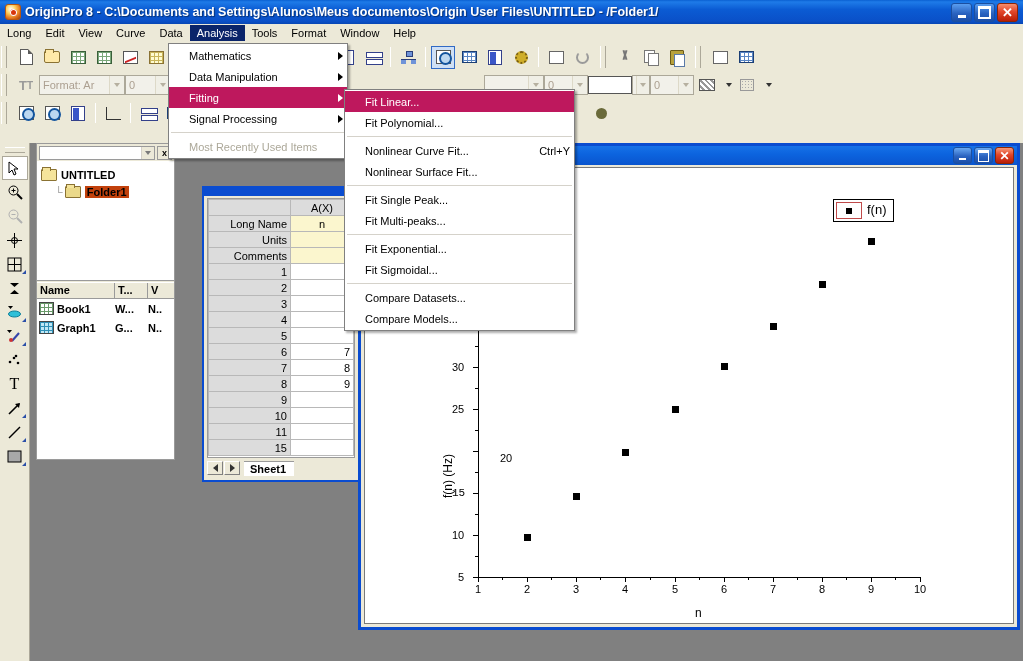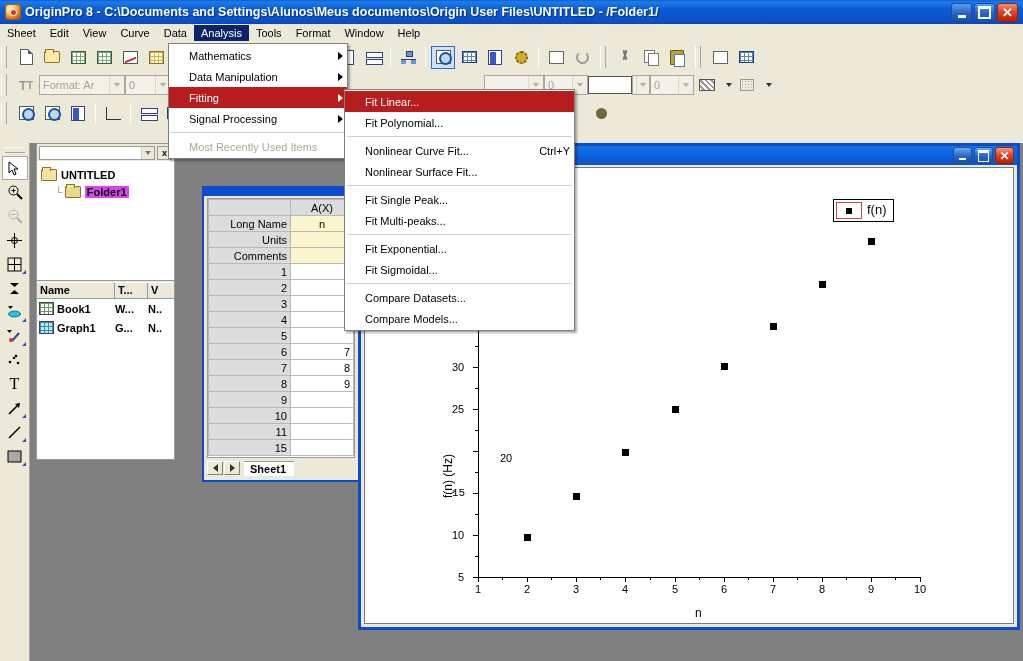--- a/index.html
+++ b/index.html
@@ -193,21 +193,21 @@
   .pexp-top .xbtn{ width:15px;height:14px;margin-left:2px;background:#ECE9D8;border:1px solid #9a9a9a;
     display:flex;align-items:center;justify-content:center;font-weight:bold;font-size:9px;}
   .tree { flex: 0 0 119px; padding: 5px 4px; background:#fff; overflow:hidden; }
   .tnode { display:flex; align-items:center; height:17px; font-size:11px; }
   .tnode.child { margin-left: 14px; }
   .tnode .fic { width:16px;height:12px;margin-right:4px;flex:none;
     background:#F5E49B;border:1px solid #8a7233;border-radius:1px;position:relative;}
   .tnode .fic::before{content:"";position:absolute;left:0;top:-3px;width:7px;height:3px;background:#F5E49B;border:1px solid #8a7233;border-bottom:none;}
   .tnode .fic.open{ background:#EBD98A; transform: skewX(0deg); }
   .tnode .lbl { font-weight:bold; }
-  .tnode.sel .lbl { background:#d946ef; padding:0 2px;}
+  .tnode.sel .lbl { background:#c2410c; padding:0 2px;}
   .splitter { height: 3px; background:#ECE9D8; border-top:1px solid #9a9a9a; border-bottom:1px solid #fff;}
   .lhead { display:flex; height:16px; background:#ECE9D8; font-weight:bold; font-size:11px;}
   .lhead div { border-right:1px solid #9a9a9a; border-bottom:1px solid #9a9a9a; padding:1px 3px; overflow:hidden;}
   .lrow { display:flex; height:19px; align-items:center; font-size:11px; font-weight:bold;}
   .lrow .c1{ width:78px; display:flex;align-items:center; padding-left:2px;}
   .lrow .c2{ width:33px;}
   .lrow .c3{ width:26px;}
   .licon{ width:15px;height:13px;margin-right:3px;flex:none;border:1px solid #444;}
   .licon.book{ background:#fff; background-image:linear-gradient(#6a9a6a 1px,transparent 1px),linear-gradient(90deg,#6a9a6a 1px,transparent 1px); background-size:4px 4px;}
   .licon.graph{ background:#bfe7f5; background-image:linear-gradient(#2f8fb5 1px,transparent 1px),linear-gradient(90deg,#2f8fb5 1px,transparent 1px); background-size:4px 4px;}
@@ -273,21 +273,21 @@
   .ytitle { position:absolute; font-size:12px; transform: rotate(-90deg); transform-origin: left top; white-space:nowrap;}
 
   
   .menu {
     position: absolute; background: #fff; border: 1px solid #808080;
     box-shadow: 2px 2px 2px rgba(0,0,0,.32);
     font-size: 11px; padding: 1px 0;
     z-index: 50;
   }
   .menu .row { display:flex; align-items:center; height:21px; padding: 0 4px 0 20px; white-space:nowrap; position:relative;}
-  .menu .row.sel { background:#b91c1c; color:#fff;text-align:right; }
+  .menu .row.sel { background:#be185d; color:#fff;text-align:right; }
   .menu .row.dis { color:#ACA899; }
   .menu .row .sub { margin-left:auto; width:0;height:0;
     border-top:4px solid transparent;border-bottom:4px solid transparent;border-left:5px solid #000;}
   .menu .row.sel .sub { border-left-color:#fff;}
   .menu .row .acc { margin-left:auto; padding-left: 28px; }
   .menu .sepline { height:1px; background:#D5D2CA; margin: 3px 2px; }
 
   #menu-analysis { left: 168px; top: 43px; width: 180px; }
   #menu-fitting  { left: 344px; top: 89px; width: 231px; }
 </style>
@@ -302,21 +302,21 @@
     <div class="win-btns">
       <div class="wbtn min"></div>
       <div class="wbtn max"></div>
       <div class="wbtn close">
           <span>✕</span>
         </div>
     </div>
   </div>
 
   <div class="menubar">
-    <div class="mi">Sheet</div>
+    <div class="mi">Long</div>
     <div class="mi">Edit</div>
     <div class="mi">View</div>
     <div class="mi">Curve</div>
     <div class="mi">Data</div>
     <div class="mi active">Analysis</div>
     <div class="mi">Tools</div>
     <div class="mi">Format</div>
     <div class="mi">Window</div>
     <div class="mi">Help</div>
   </div>

